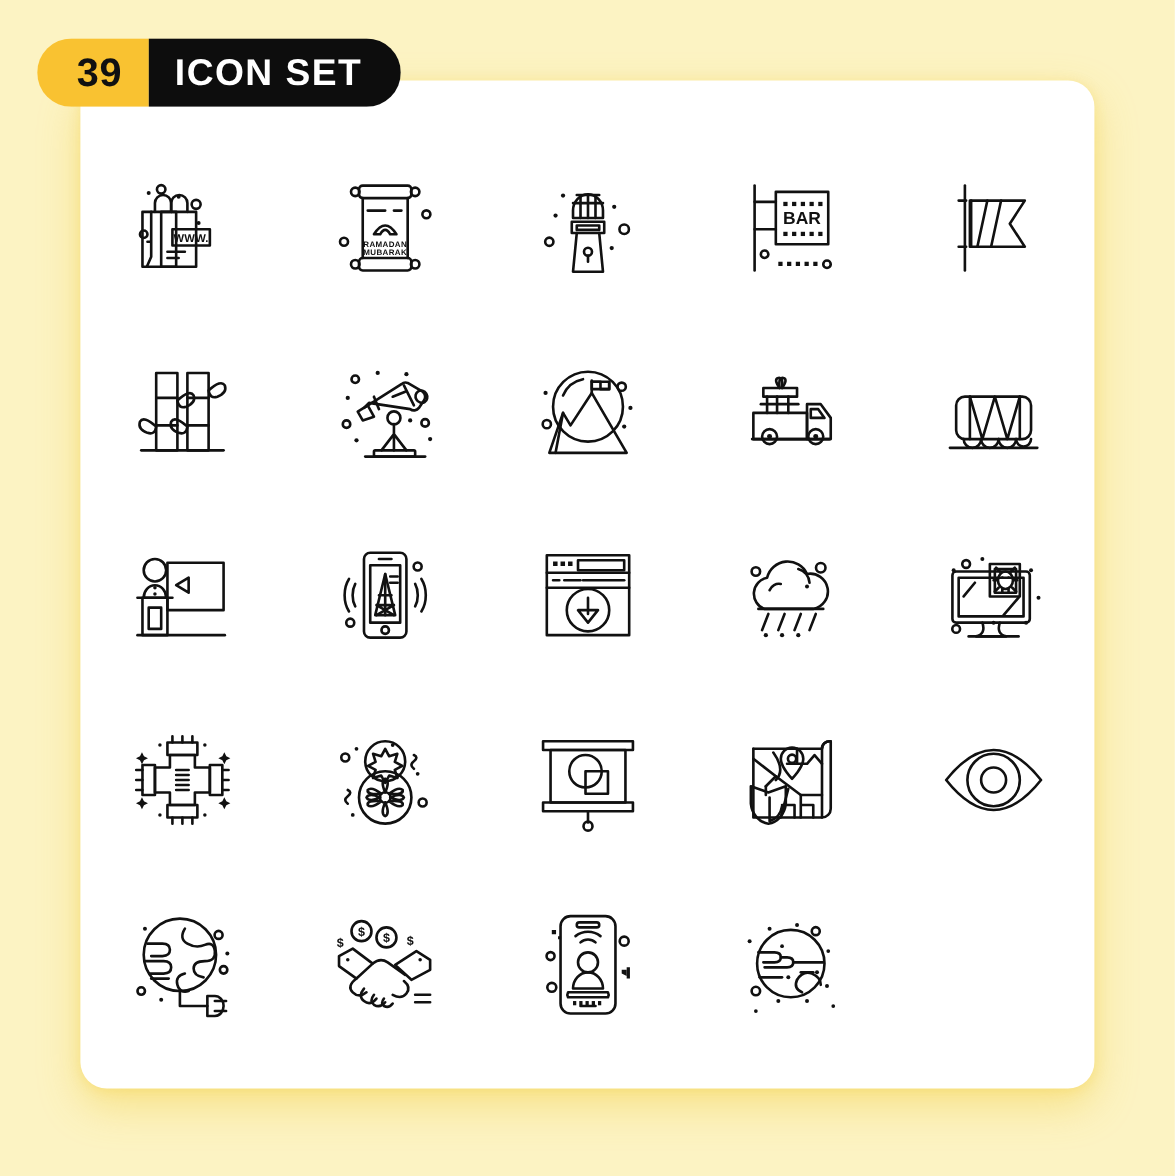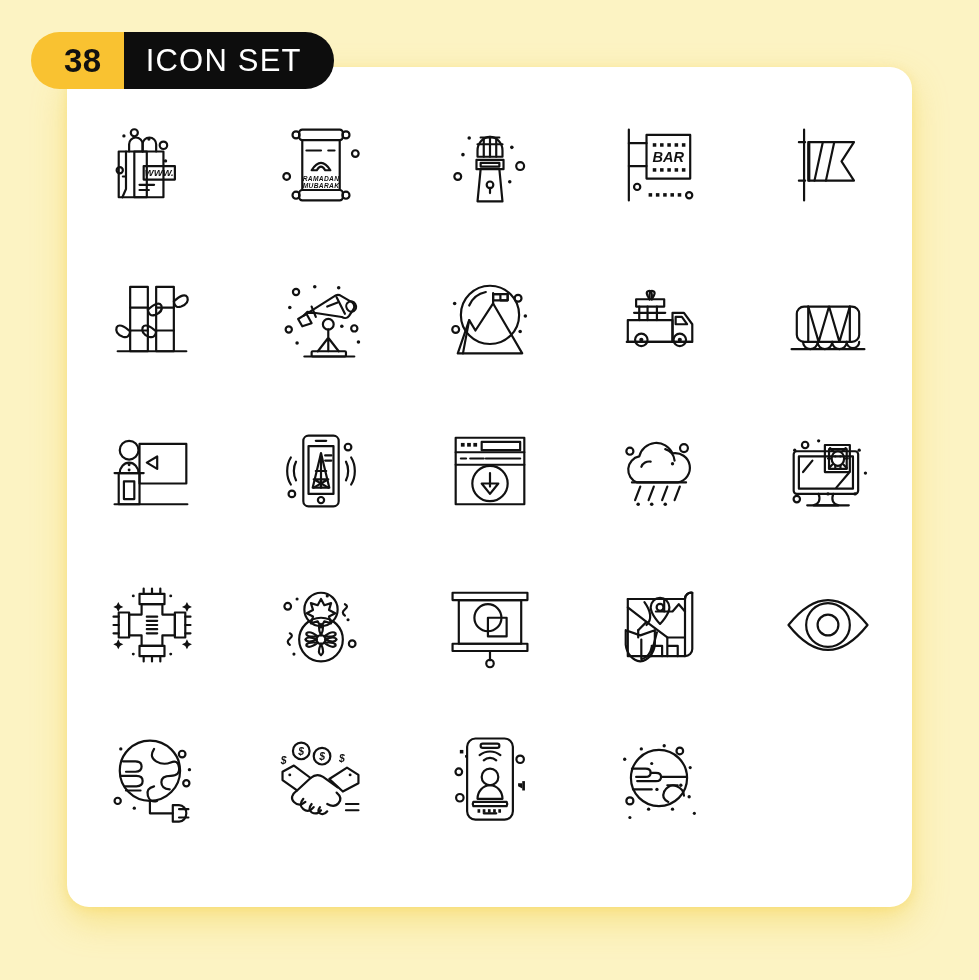--- a/index.html
+++ b/index.html
@@ -48,21 +48,21 @@
     letter-spacing: 0.5px;
     display: flex;
     align-items: center;
     justify-content: center;
     padding: 0 22px 0 33px;
   }
   #badge-title {
     background: #0D0D0D;
     color: #FFFFFF;
     font-size: 31px;
-    font-weight: normal;
+    font-weight: bold;
     letter-spacing: 1.2px;
     display: flex;
     align-items: center;
     justify-content: center;
     padding: 0 32px 0 22px;
   }
 
   
   #grid {
     position: absolute;
@@ -70,23 +70,22 @@
     top: 112px;
     width: 845px;
     height: 768px;
     display: grid;
     grid-template-columns: repeat(5, 1fr);
     grid-template-rows: repeat(5, 1fr);
     z-index: 3;
   }
   .cell {
     display: flex;
-    align-items: flex-start;
+    align-items: center;
     justify-content: center;
-    font-style: italic;
   }
   .cell svg {
     width: 104px;
     height: 104px;
     display: block;
   }
   .ln {
     fill: none;
     stroke: #111111;
     stroke-width: 2.1;
@@ -101,21 +100,21 @@
     font-weight: bold;
     text-anchor: middle;
   }
 </style>
 </head>
 <body>
 
 <div id="card"></div>
 
 <div id="badge">
-  <div id="badge-count">38</div>
+  <div id="badge-count">39</div>
   <div id="badge-title">ICON SET</div>
 </div>
 
 <div id="grid">
 
   <div class="cell">
     <svg viewBox="0 0 100 100">
       <circle class="ln" cx="33" cy="20" r="3.4"></circle>
       <circle class="fl" cx="23" cy="23" r="1.6"></circle>
       <circle class="fl" cx="47" cy="26" r="1.6"></circle>

